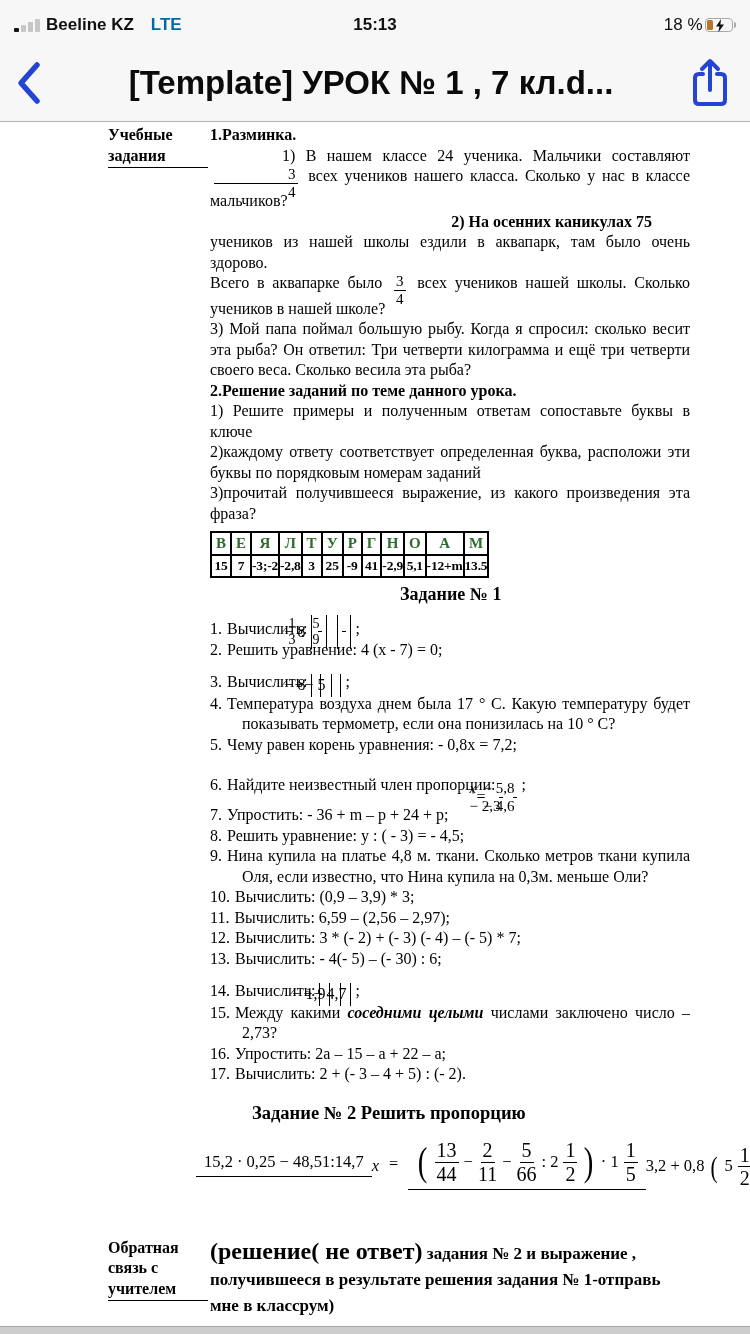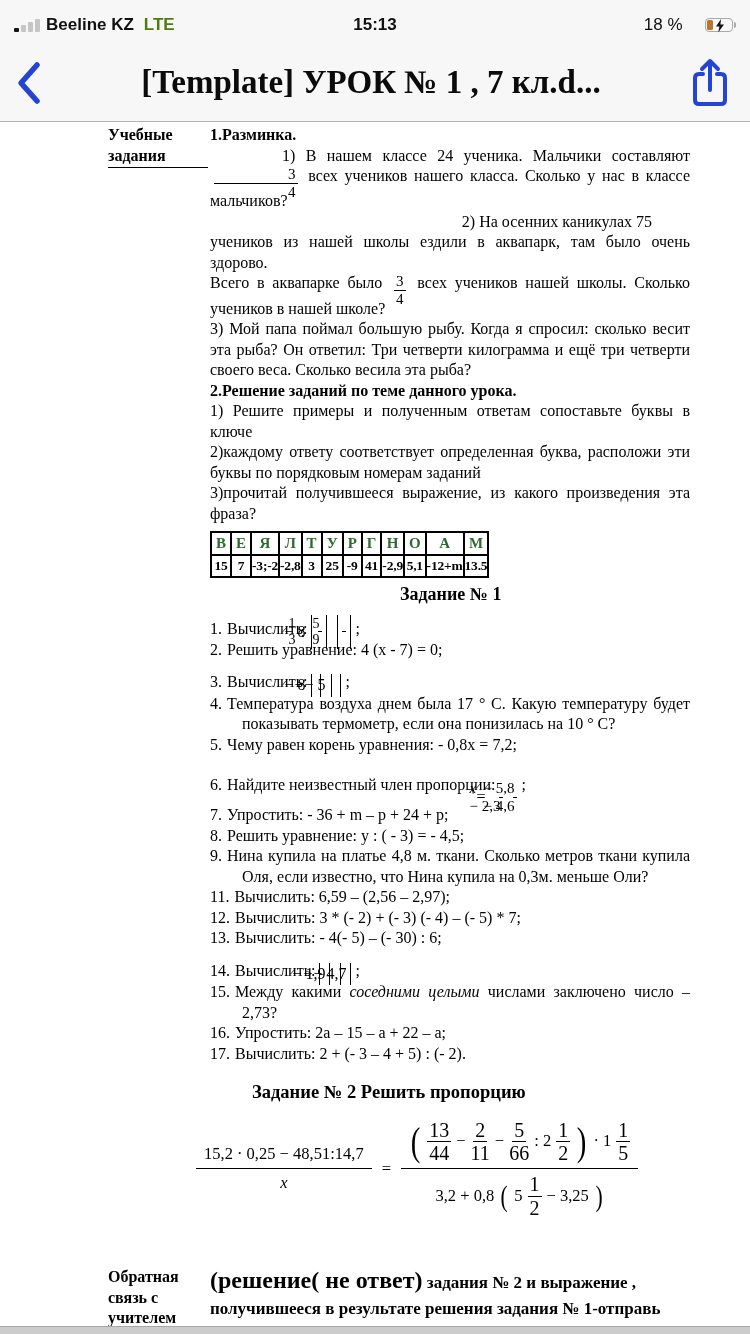--- a/index.html
+++ b/index.html
@@ -10,53 +10,53 @@
   
   .status-bar { height:44px; background:#f7f7f7; display:flex; align-items:center;
                 padding:6px 14px 0 14px; font-family:"Liberation Sans", sans-serif;
                 font-size:17px; position:relative; }
   .sb-left { display:flex; align-items:center; gap:6px; }
   .signal { display:flex; align-items:flex-end; gap:2px; height:13px; }
   .signal i { width:5px; border-radius:1px; background:#c6c6c8; display:block; }
   .signal i.on { background:#151515; }
   .s1{height:4px;} .s2{height:7px;} .s3{height:10px;} .s4{height:13px;}
   .carrier { font-weight:700; color:#111; }
-  .network { font-weight:700; color:#4d7c0f; margin-left:4px; }
+  .network { font-weight:700; color:#0369a1; margin-left:11px; }
   .sb-time { position:absolute; left:50%; transform:translateX(-50%); font-weight:700; color:#111; }
-  .sb-right { margin-left:auto; display:flex; align-items:center; gap:22px; }
+  .sb-right { margin-left:auto; display:flex; align-items:center; gap:2px; }
   .batt-pct { color:#111; }
   .batt { display:flex; align-items:center; }
   .batt-body { width:28px; height:14px; border:1px solid #a9a9a9; border-radius:4px;
                position:relative; display:flex; align-items:center; padding:0 1px; }
   .batt-fill { width:6px; height:10px; border-radius:1.5px; background:#b9752c; }
   .batt-bolt { position:absolute; left:8px; top:0px; }
   .batt-cap { width:2.5px; height:6px; background:#a9a9a9; border-radius:0 2px 2px 0; margin-left:1px; }
 
   
   .nav-bar { height:78px; background:#f7f7f7; display:flex; align-items:center;
              padding:0 16px; border-bottom:1px solid #b2b2b2; }
   .back-btn { width:40px; height:52px; display:flex; align-items:center; justify-content:flex-start;
               background:none; border:none; cursor:pointer; }
-  .nav-title { flex:1; text-align:center; font-family:Liberation Serif, serif;
+  .nav-title { flex:1; text-align:center; font-family:Liberation Sans, sans-serif;
                font-weight:700; font-size:33px; color:#0b0b0b; white-space:nowrap;
                overflow:hidden; }
   .share-btn { width:48px; height:56px; display:flex; align-items:center; justify-content:center;
                background:none; border:none; cursor:pointer; }
 
   
   .doc { padding:3px 58px 0 108px; font-size:16px; line-height:20.5px; }
   .drow { display:grid; grid-template-columns:102px 480px; }
   .label-col { font-weight:700; padding-right:8px; }
   .label-underline { width:100px; border-bottom:1.6px solid #000; margin-top:1px; }
   .content-col { width:480px; }
-  .bi { font-weight:400; font-style:italic; }
+  .bi { font-weight:700; font-style:italic; }
   .it { font-style:italic; }
   .jp { text-align:justify; }
   .indent72 { text-indent:72px; }
-  .right-line { text-align:right; padding-right:38px; }
+  .right-line { text-align:right; padding-right:38px;font-weight:bold; }
 
   
   .mm { display:inline-flex; align-items:center; height:16px; vertical-align:-3px;
         margin:0 4px; white-space:nowrap; }
   .abs { display:inline-flex; align-items:center; gap:2px;
          border-left:1.6px solid #000; border-right:1.6px solid #000; padding:1px 4px; }
   .frac { display:inline-flex; flex-direction:column; align-items:center;
           font-size:14px; line-height:1.12; }
   .frac .fn { border-bottom:1px solid #000; padding:0 2px 0px; }
   .frac .fd { padding-top:0px; }
@@ -75,21 +75,21 @@
   .h-zadanie2 { font-weight:700; font-size:18.5px; margin:18px 0 2px 42px; }
   .sec-head { font-weight:700; }
 
   .item { padding-left:32px; text-indent:-32px; text-align:justify; }
   .item .inum { margin-right:5px; }
   .mt6{margin-top:12px;} .mt12{margin-top:12px;} .mt14{margin-top:14px;} .mt20{margin-top:20px;}
 
   
   .formula { display:flex; align-items:center; margin:16px 0 0 -14px; font-size:16.5px;
              white-space:nowrap; }
-  .bfrac { display:inline-flex; flex-direction:column; align-items:center; }
+  .bfrac { display:inline-flex; flex-direction:row; align-items:center; }
   .bnum { display:inline-flex; align-items:center; gap:5px; border-bottom:1.4px solid #000;
           padding:0 8px 4px; }
   .bden { display:inline-flex; align-items:center; gap:5px; padding-top:4px; }
   .formula .frac { font-size:20px; }
   .bp  { font-size:40px; line-height:0; transform:scaleX(0.72); display:inline-block; }
   .bp2 { font-size:30px; line-height:0; transform:scaleX(0.72); display:inline-block; }
   .feq { margin:0 10px; }
 
   
   .feedback-row { margin-top:48px; }
@@ -287,20 +287,23 @@
         </div>
 
         <div class="item">
           <span class="inum">8.</span><span>Решить уравнение: у : ( - 3) = - 4,5;</span>
         </div>
 
         <div class="item">
           <span class="inum">9.</span><span>Нина купила на платье 4,8 м. ткани. Сколько метров ткани купила Оля, если известно, что Нина купила на 0,3м. меньше Оли?</span>
         </div>
 
+        <div class="item">
+          <span class="inum">10.</span><span>Вычислить:  (0,9 – 3,9) * 3;</span>
+        </div>
 
         <div class="item">
           <span class="inum">11.</span><span>Вычислить:  6,59 – (2,56 – 2,97);</span>
         </div>
 
         <div class="item">
           <span class="inum">12.</span><span>Вычислить:  3 * (- 2) + (- 3) (- 4) – (- 5) * 7;</span>
         </div>
 
         <div class="item">

